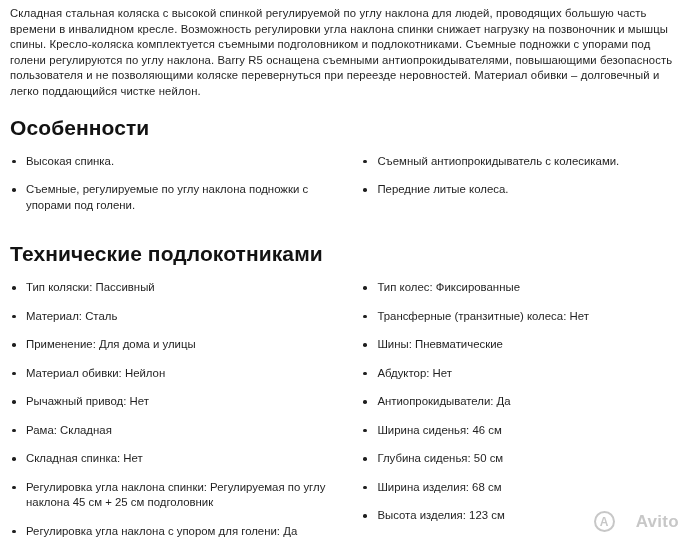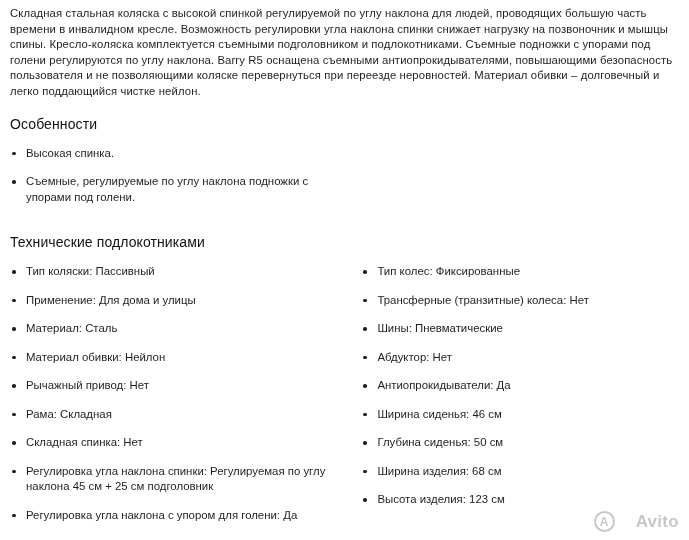--- a/index.html
+++ b/index.html
@@ -22,22 +22,22 @@
   }
   .intro {
     font-size: 11.3px;
     line-height: 15.6px;
     color: #1f1f1f;
     margin: 0 0 8px 0;
     text-align: left;
     letter-spacing: 0.01em;
   }
   h2.section-title {
-    font-size: 14px;
-    font-weight: 400;
+    font-size: 21px;
+    font-weight: 700;
     color: #121212;
     margin: 16px 0 14px 0;
     letter-spacing: 0.1px;
   }
   .two-col {
     display: flex;
     column-gap: 14px;
   }
   .col {
     width: 50%;
@@ -120,30 +120,36 @@
 
   <h2 class="section-title">Особенности</h2>
 
   <div class="two-col">
     <div class="col left">
       <ul class="bullets">
         <li>Высокая спинка.</li>
         <li>Съемные, регулируемые по углу наклона подножки с упорами под голени.</li>
       </ul>
     </div>
+    <div class="col right">
+      <ul class="bullets">
+        <li>Съемный антиопрокидыватель с колесиками.</li>
+        <li>Передние литые колеса.</li>
+      </ul>
+    </div>
   </div>
 
   <h2 class="section-title">Технические подлокотниками</h2>
 
   <div class="two-col">
     <div class="col left">
       <ul class="bullets specs">
         <li>Тип коляски: Пассивный</li>
+        <li>Материал: Сталь</li>
         <li>Применение: Для дома и улицы</li>
-        <li>Материал: Сталь</li>
         <li>Материал обивки: Нейлон</li>
         <li>Рычажный привод: Нет</li>
         <li>Рама: Складная</li>
         <li>Складная спинка: Нет</li>
         <li>Регулировка угла наклона спинки: Регулируемая по углу наклона 45 см + 25 см подголовник</li>
         <li>Регулировка угла наклона с упором для голени: Да</li>
 
       </ul>
     </div>
     <div class="col right">

